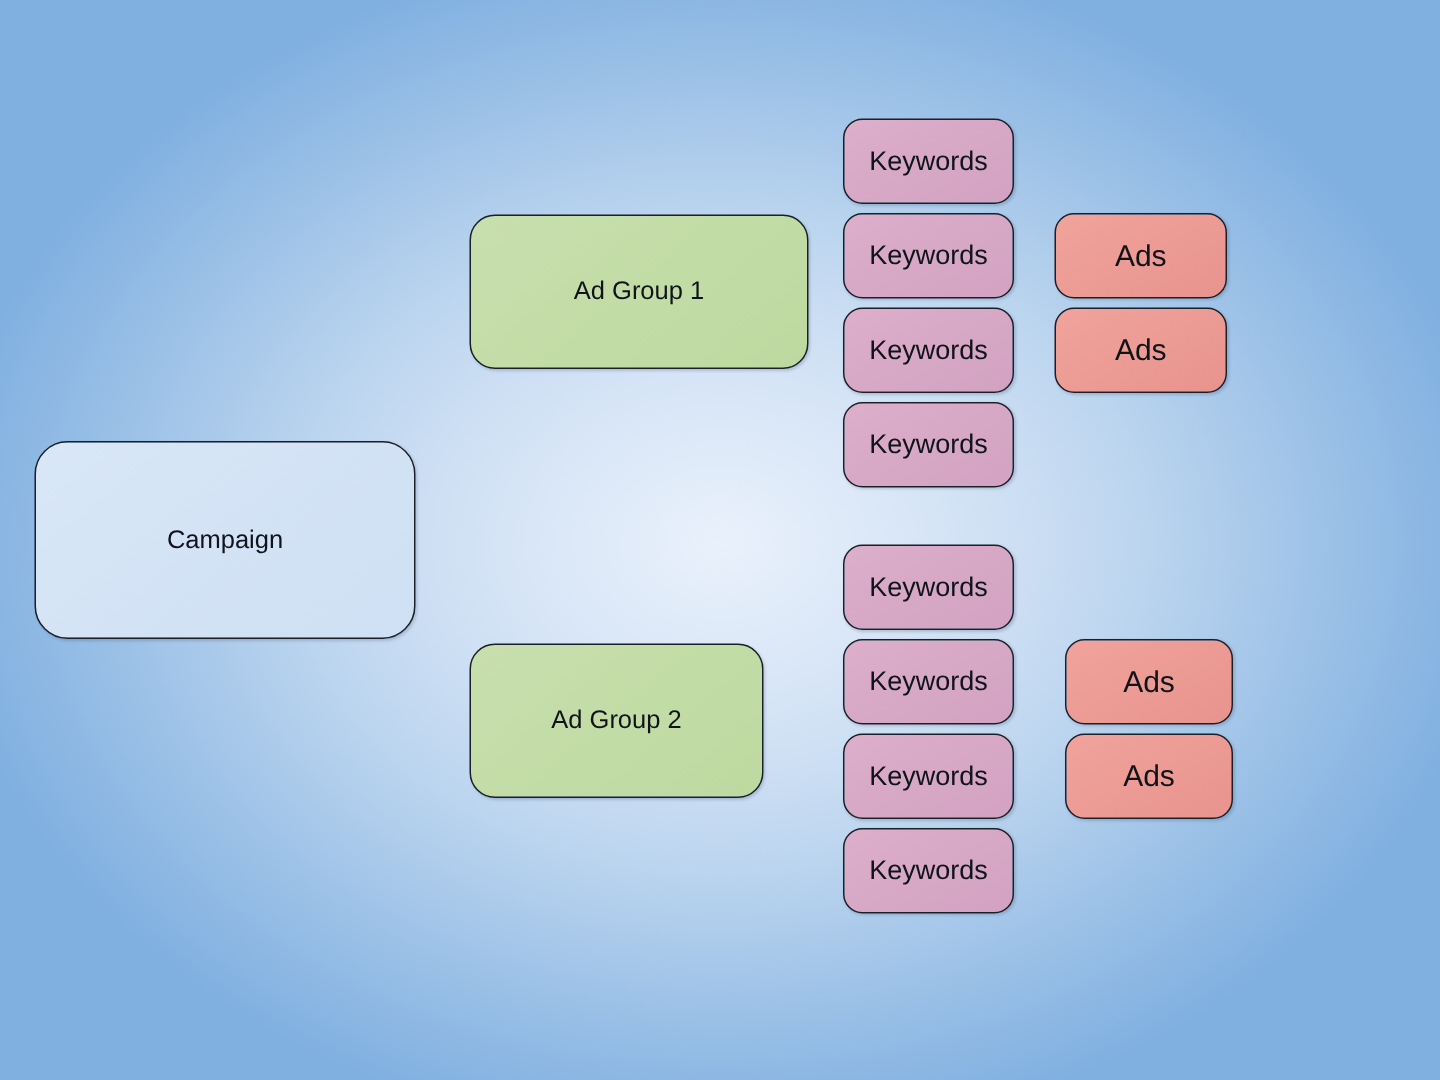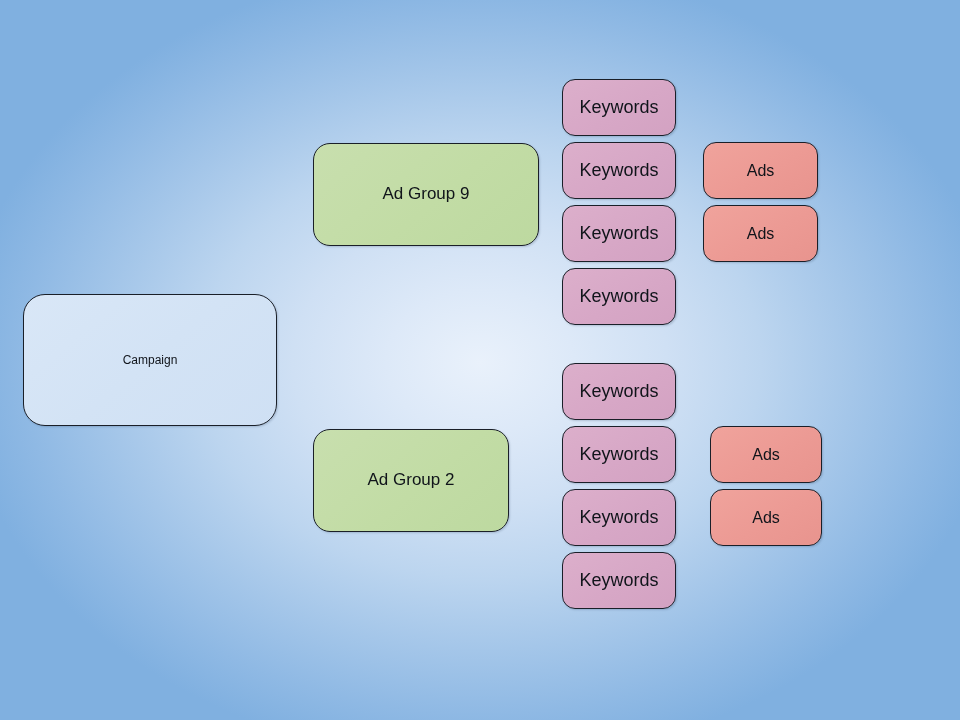--- a/index.html
+++ b/index.html
@@ -38,52 +38,52 @@
     border: 1.6px solid #1a1f28;
     color: #10141a;
     text-align: center;
     line-height: 1.2;
     box-shadow: 1px 1px 2px rgba(30, 50, 80, 0.20);
   }
 
   .node-campaign {
     background: linear-gradient(140deg, #d9e7f7 0%, #d3e3f5 50%, #cfe0f4 100%);
     border-radius: 22px;
-    font-size: 12px;
+    font-size: 17px;
   }
 
   .node-adgroup {
     background: linear-gradient(140deg, #c8dfae 0%, #c2dca5 55%, #bdd9a0 100%);
     border-radius: 17px;
     font-size: 17px;
   }
 
   .node-keywords {
     background: linear-gradient(150deg, #dcafcb 0%, #d7a7c6 55%, #d3a2c2 100%);
     border-radius: 13px;
     font-size: 18px;
   }
 
   .node-ads {
     background: linear-gradient(150deg, #f0a39c 0%, #ec9a94 55%, #e8948e 100%);
     border-radius: 13px;
-    font-size: 16px;
+    font-size: 20px;
   }
 </style>
 </head>
 <body>
 
 <div id="canvas">
 
   <div class="node node-campaign" style="left: 23px; top: 294px; width: 254px; height: 132px;">
     <span>Campaign</span>
   </div>
 
   <div class="node node-adgroup" style="left: 313px; top: 143px; width: 226px; height: 103px;">
-    <span>Ad Group 9</span>
+    <span>Ad Group 1</span>
   </div>
 
   <div class="node node-keywords" style="left: 562px; top: 79px; width: 114px; height: 57px;">
     <span>Keywords</span>
   </div>
   <div class="node node-keywords" style="left: 562px; top: 142px; width: 114px; height: 57px;">
     <span>Keywords</span>
   </div>
   <div class="node node-keywords" style="left: 562px; top: 205px; width: 114px; height: 57px;">
     <span>Keywords</span>

